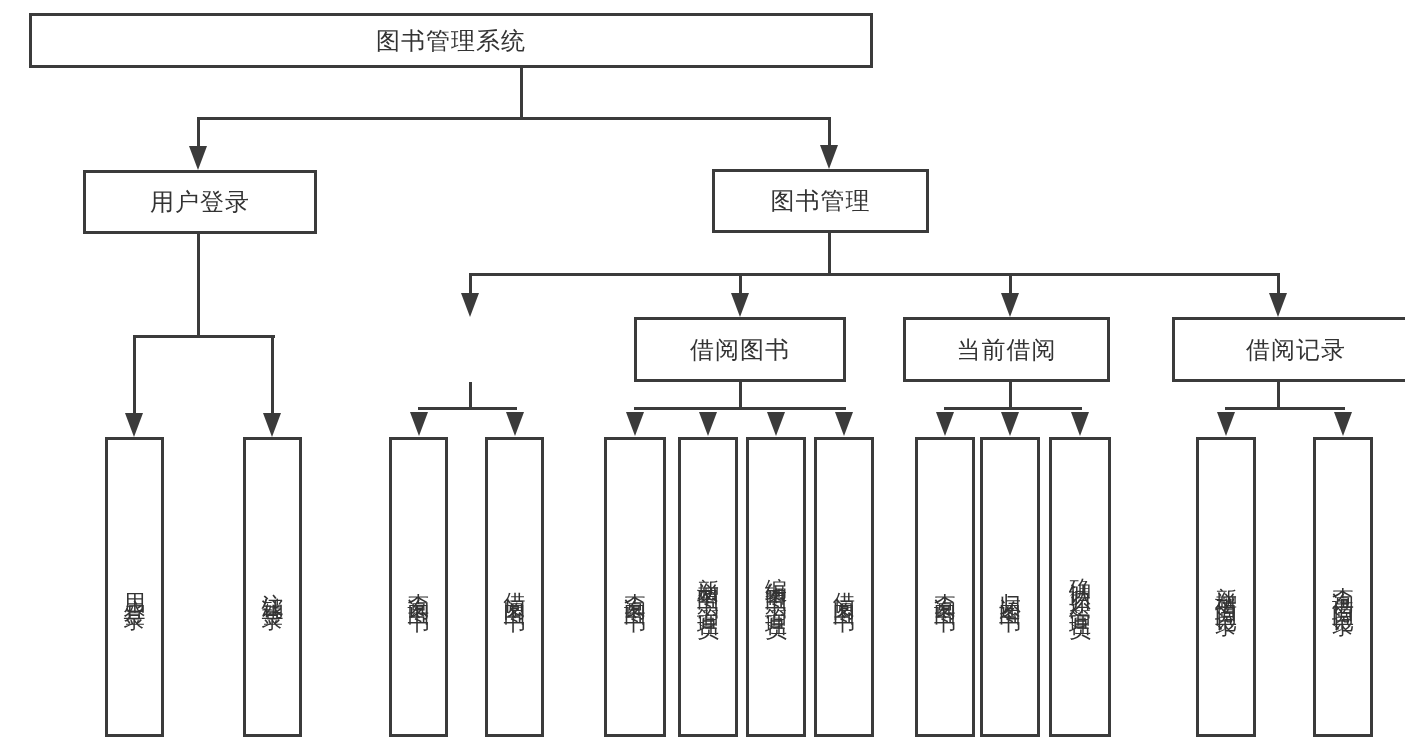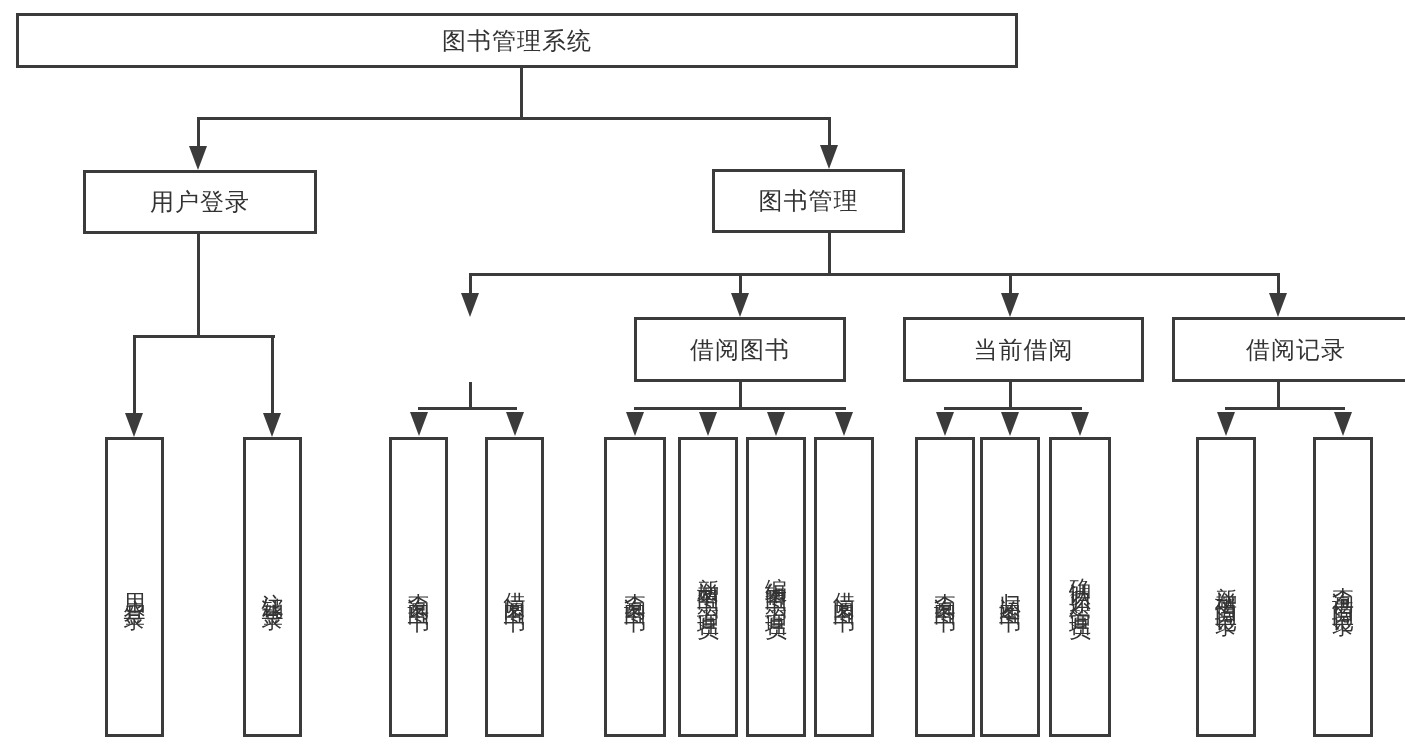--- a/index.html
+++ b/index.html
@@ -54,30 +54,30 @@
     letter-spacing: 1px;
     z-index: 3;
     white-space: nowrap;
   }
 </style>
 </head>
 <body>
 
 <div id="canvas">
 
-  <div class="box h-label" style="left:16px; top:13px; width:1002px; height:55px;">图书管理系统</div>
+  <div class="box h-label" style="left:29px; top:13px; width:844px; height:55px;">图书管理系统</div>
 
   <div class="box h-label" style="left:83px; top:170px; width:234px; height:64px;">用户登录</div>
 
-  <div class="box h-label" style="left:712px; top:169px; width:193px; height:64px;">图书管理</div>
+  <div class="box h-label" style="left:712px; top:169px; width:217px; height:64px;">图书管理</div>
 
 
   <div class="box h-label" style="left:634px; top:317px; width:212px; height:65px;">借阅图书</div>
 
-  <div class="box h-label" style="left:903px; top:317px; width:241px; height:65px;">当前借阅</div>
+  <div class="box h-label" style="left:903px; top:317px; width:207px; height:65px;">当前借阅</div>
 
   <div class="box h-label" style="left:1172px; top:317px; width:248px; height:65px;">借阅记录</div>
 
   <div class="box v-label" style="left:105px; top:437px; width:59px; height:300px;">用户登录</div>
 
   <div class="box v-label" style="left:243px; top:437px; width:59px; height:300px;">注销登录</div>
 
   <div class="box v-label" style="left:389px; top:437px; width:59px; height:300px;">查询图书</div>
 
   <div class="box v-label" style="left:485px; top:437px; width:59px; height:300px;">借阅图书</div>

